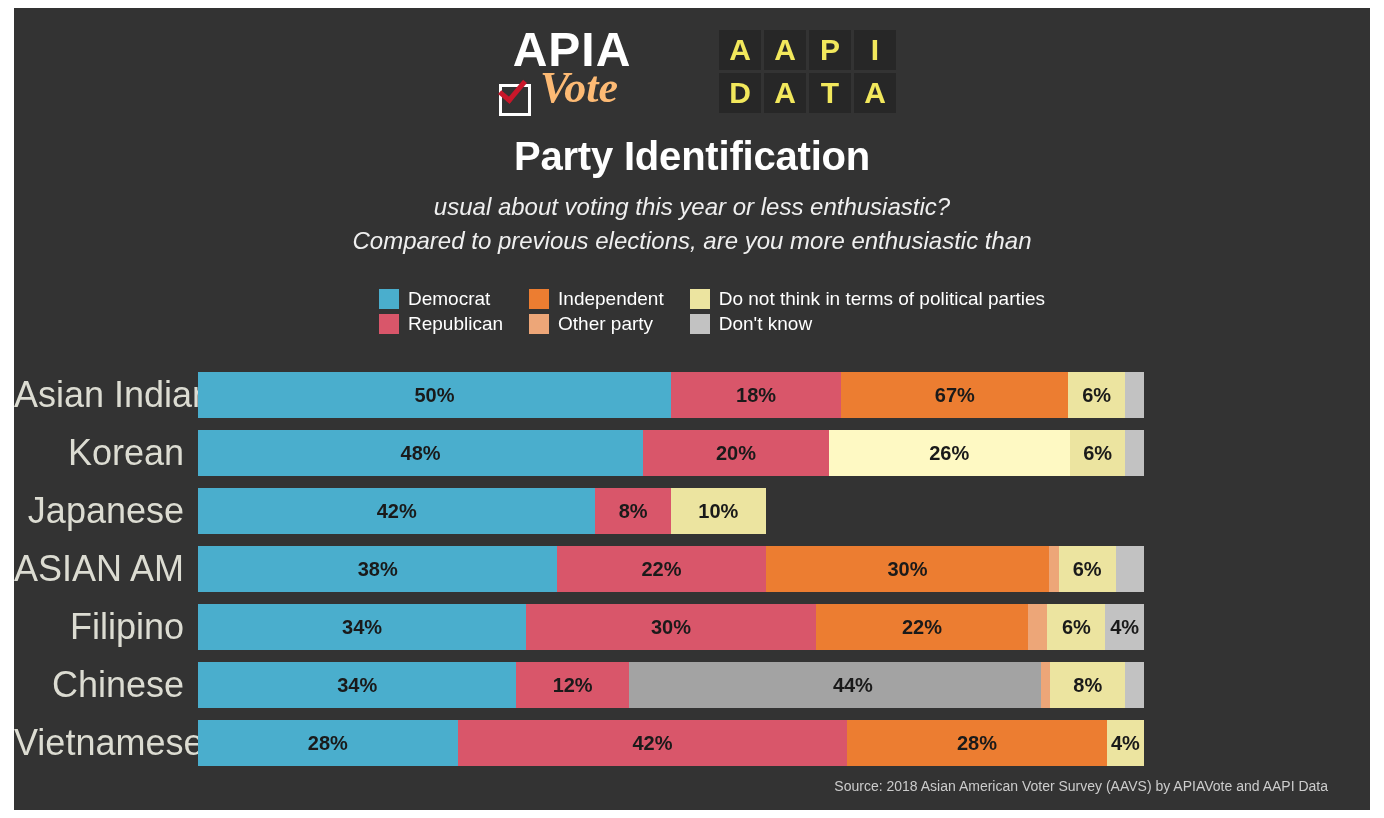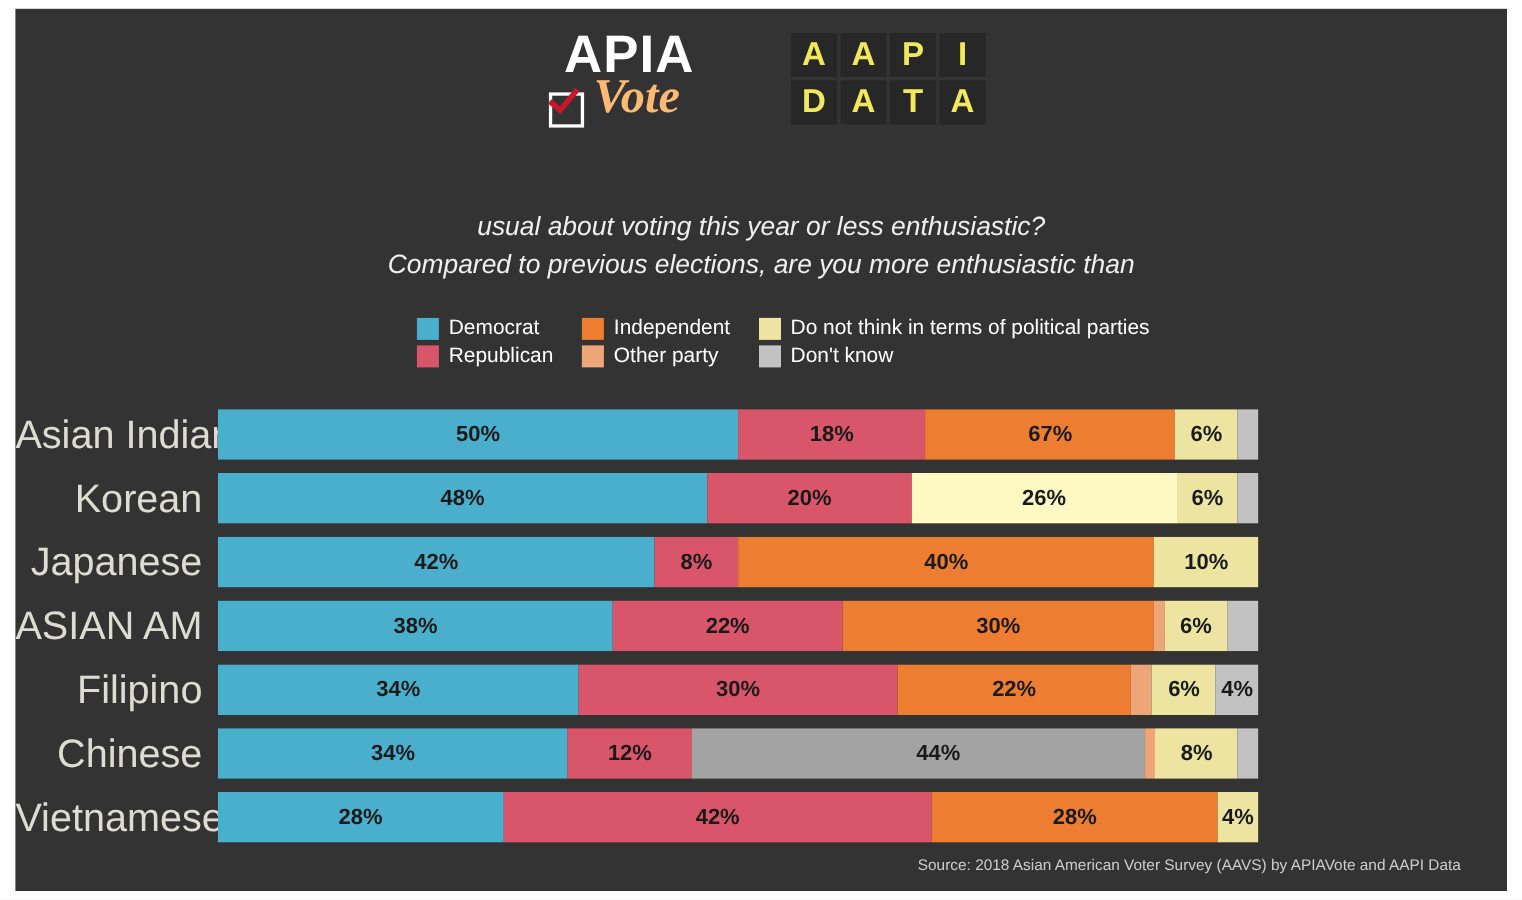--- a/index.html
+++ b/index.html
@@ -216,20 +216,21 @@
       <div class="aapi-cell">A</div>
       <div class="aapi-cell">P</div>
       <div class="aapi-cell">I</div>
       <div class="aapi-cell">D</div>
       <div class="aapi-cell">A</div>
       <div class="aapi-cell">T</div>
       <div class="aapi-cell">A</div>
     </div>
   </div>
 
+  <div class="chart-title">Party Identification</div>
   <div class="chart-subtitle">
     <div>usual about voting this year or less enthusiastic?</div>
     <div>Compared to previous elections, are you more enthusiastic than</div>
   </div>
 
   <div class="legend">
     <div class="legend-grid" id="legend-grid">
         <div class="legend-item">
           <span class="legend-swatch" style="background: rgb(74, 174, 205);"></span>
           <span>Democrat</span>
@@ -300,23 +301,20 @@
       </div>
       <div class="row">
         <div class="row-label">Japanese</div>
         <div class="bar">
           <div class="seg" style="background: rgb(74, 174, 205); flex: 0 0 42%;">
             <span>42%</span>
           </div>
           <div class="seg" style="background: rgb(217, 86, 106); flex: 0 0 8%;">
             <span>8%</span>
           </div>
-          <div class="seg" style="background: rgb(236, 125, 49); flex: 0 0 40%;">
-            <span>40%</span>
-          </div>
           <div class="seg" style="background: rgb(236, 228, 160); flex: 0 0 10%;">
             <span>10%</span>
           </div>
         </div>
       </div>
       <div class="row">
         <div class="row-label">ASIAN AM</div>
         <div class="bar">
           <div class="seg" style="background: rgb(74, 174, 205); flex: 0 0 38%;">
             <span>38%</span>

